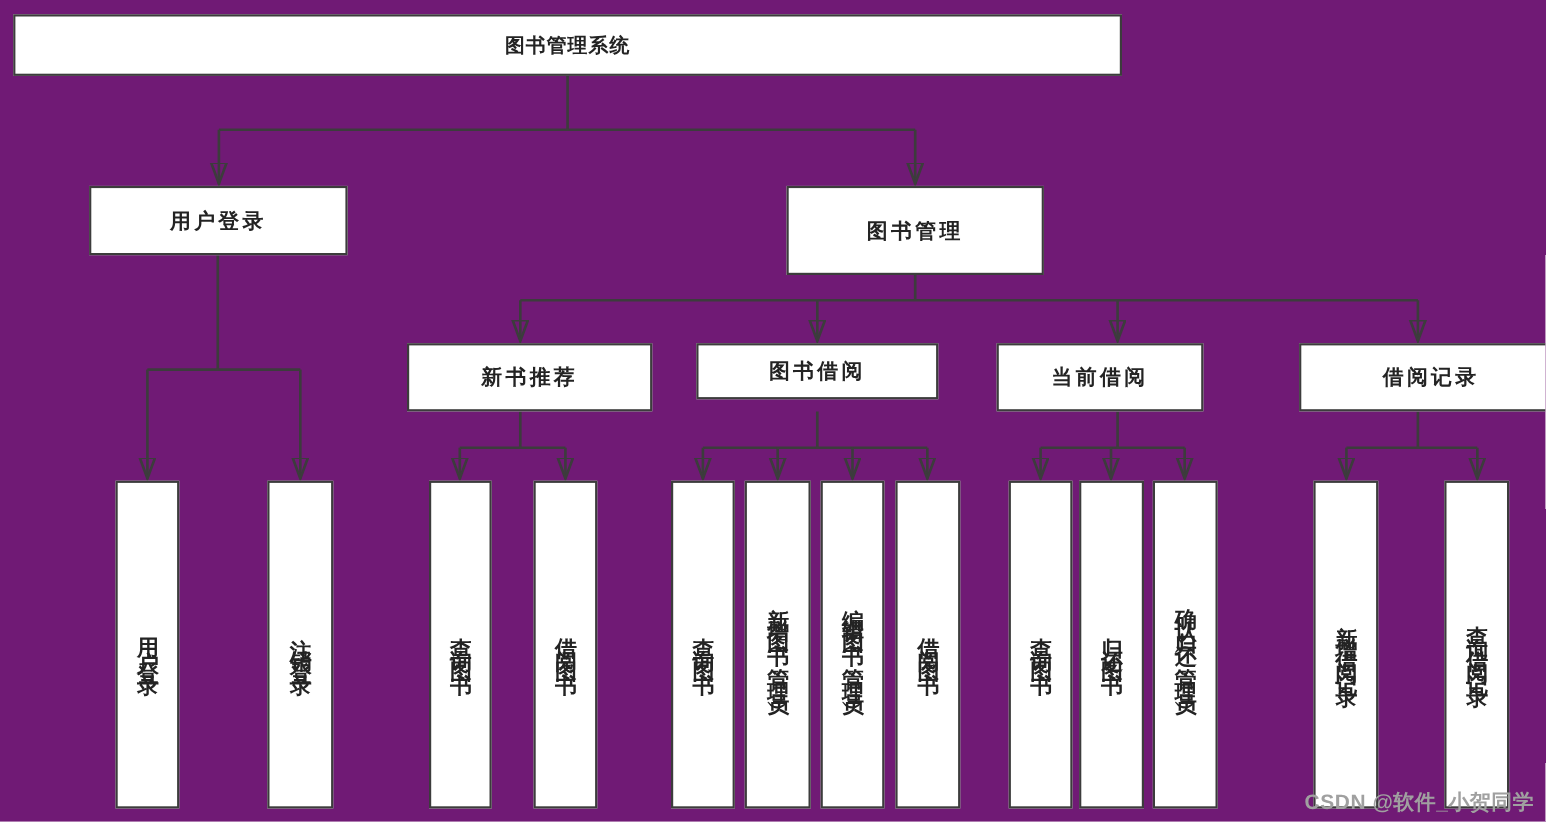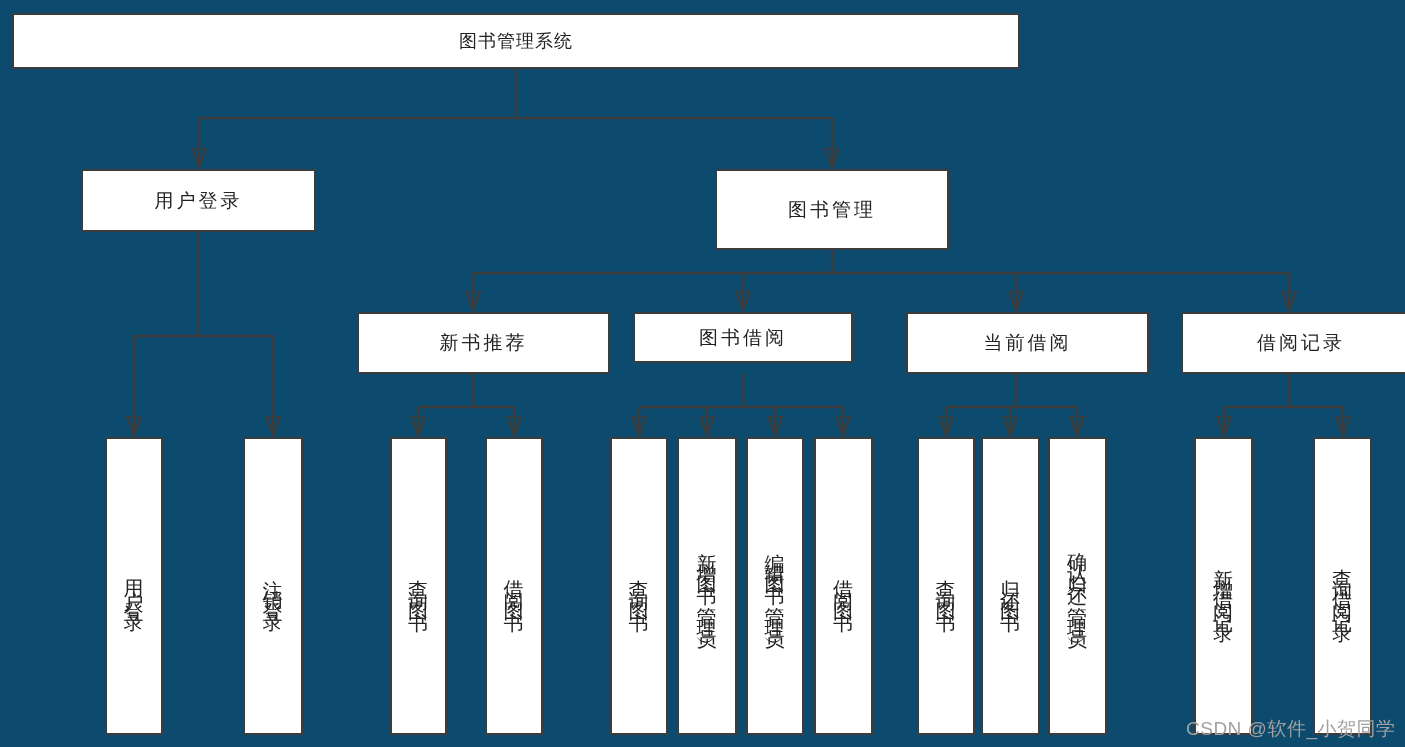--- a/index.html
+++ b/index.html
@@ -1,18 +1,18 @@
 <!DOCTYPE html>
 <html lang="zh"><head>
 <meta charset="utf-8">
 <style>
   html,body { margin:0; padding:0; background:#ffffff; }
   .stage {
-    position:relative; width:1405px; height:747px; background:#0c4a6e;
-    font-family:"Liberation Sans","DejaVu Sans",sans-serif; color:#232323; overflow:hidden;
+    position:relative; width:1405px; height:747px; background:#701a75;
+    font-family:"Liberation Sans","DejaVu Sans",sans-serif; color:#232323; overflow:hidden;font-weight:bold;
   }
   svg.edges { position:absolute; left:0; top:0; z-index:1; }
   svg.edges path { stroke:#3c3c3c; stroke-width:2.4; fill:none; }
   .box {
     position:absolute; z-index:2; box-sizing:border-box;
     border:2.5px solid #3c3c3c; background:#ffffff;
     display:flex; align-items:center; justify-content:center;
   }
   .h-label { font-size:19px; letter-spacing:3px; white-space:nowrap; }
   .root-box .h-label { font-size:18px; letter-spacing:1px; }
@@ -89,27 +89,27 @@
     <span class="h-label">图书管理系统</span>
   </div>
 
   <div class="box" style="left:81px;top:169px;width:235px;height:63px">
     <span class="h-label">用户登录</span>
   </div>
   <div class="box" style="left:715px;top:169px;width:234px;height:81px">
     <span class="h-label">图书管理</span>
   </div>
 
-  <div class="box" style="left:357px;top:312px;width:253px;height:62px">
+  <div class="box" style="left:370px;top:312px;width:223px;height:62px">
     <span class="h-label">新书推荐</span>
   </div>
   <div class="box" style="left:633px;top:312px;width:220px;height:51px">
     <span class="h-label">图书借阅</span>
   </div>
-  <div class="box" style="left:906px;top:312px;width:243px;height:62px">
+  <div class="box" style="left:906px;top:312px;width:188px;height:62px">
     <span class="h-label">当前借阅</span>
   </div>
   <div class="box" style="left:1181px;top:312px;width:240px;height:62px">
     <span class="h-label">借阅记录</span>
   </div>
 
   <div class="box leaf" style="left:105px;top:437px;width:58px;height:298px">
     <span class="v-label">用户登录</span>
   </div>
   <div class="box leaf" style="left:243px;top:437px;width:60px;height:298px">

